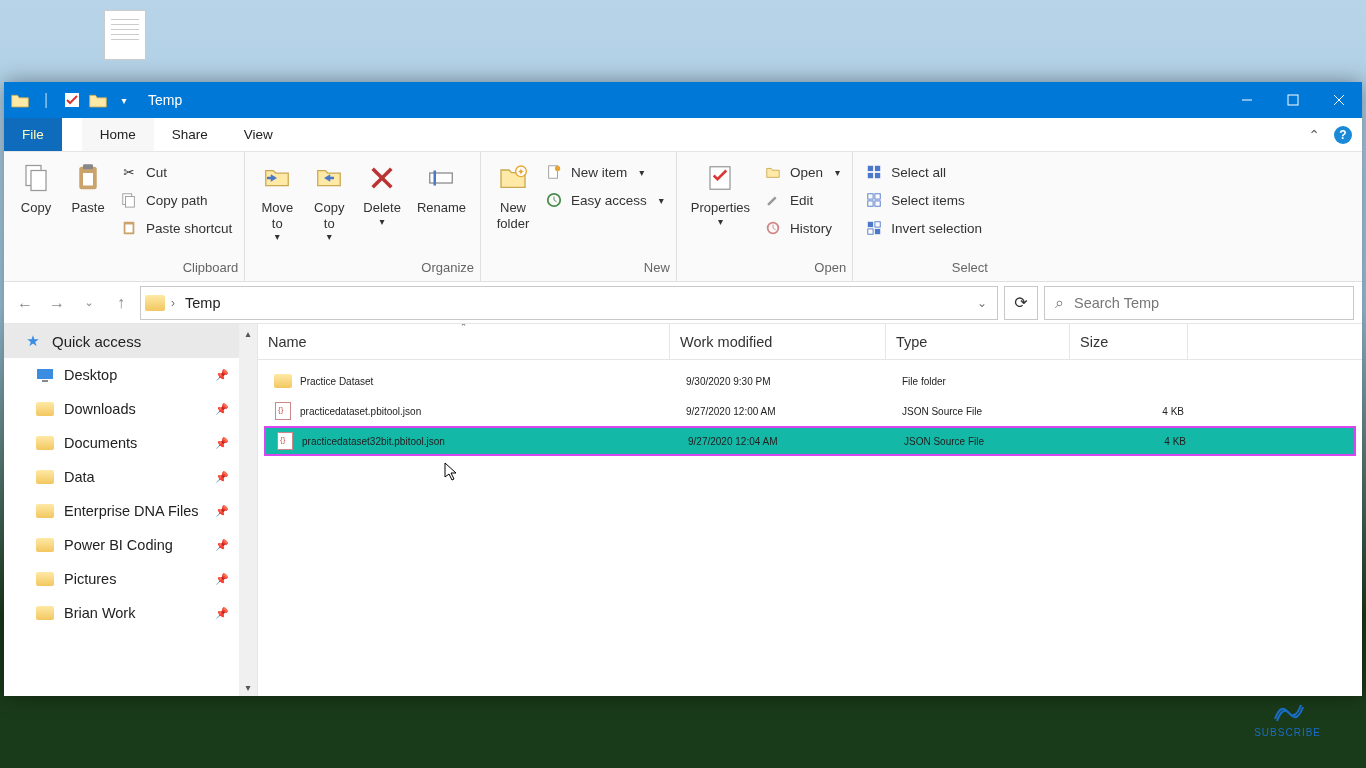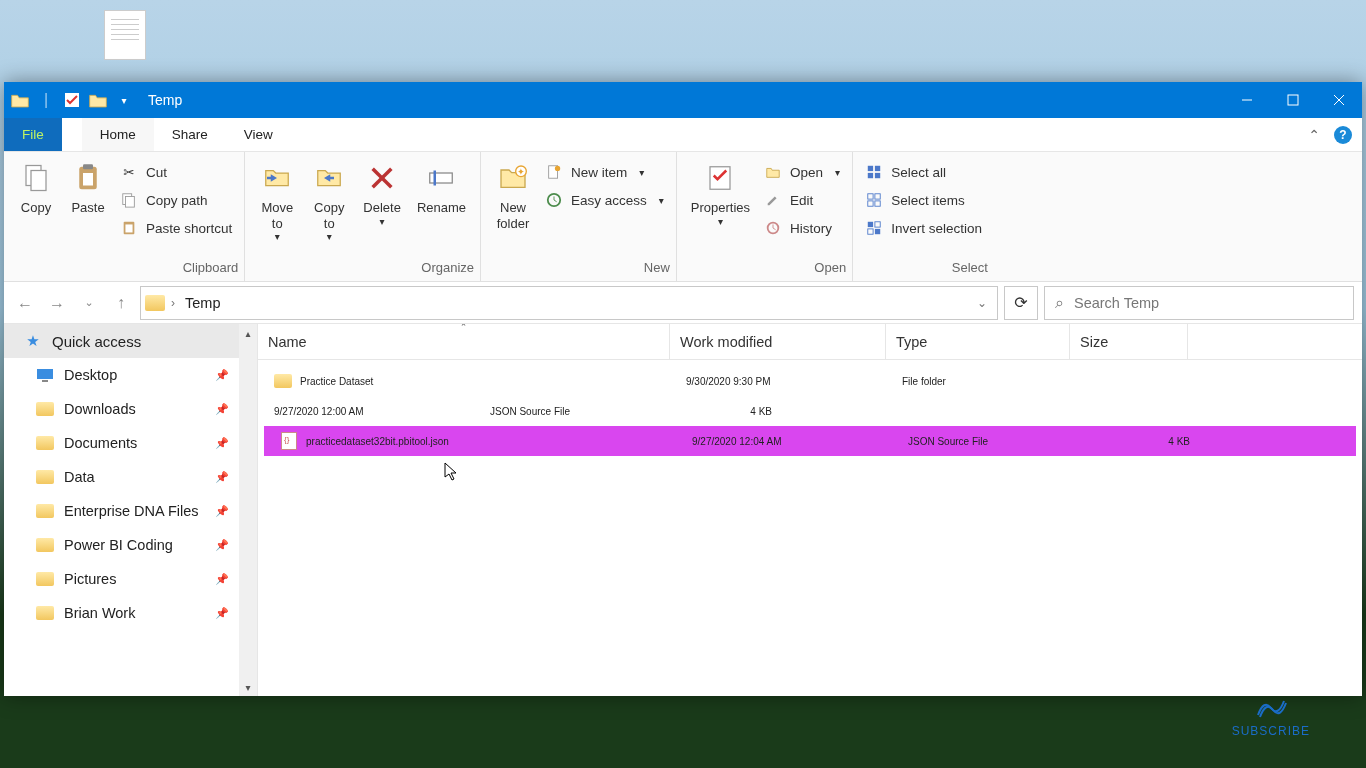--- a/index.html
+++ b/index.html
@@ -11,21 +11,21 @@
 
 .win { position:absolute; top:82px; left:4px; right:4px; bottom:72px; background:#fff; box-shadow:0 0 20px rgba(0,0,0,0.4); display:flex; flex-direction:column; }
 .titlebar { height:36px; background:#0078d7; display:flex; align-items:center; color:#fff; }
 .titlebar .ticons { display:flex; align-items:center; gap:6px; padding:0 6px; }
 .titlebar .ticons .ico { width:20px; height:20px; display:flex; align-items:center; justify-content:center; }
 .titlebar .title { margin-left:8px; font-size:14px; }
 .titlebar .winbtns { margin-left:auto; display:flex; }
 .titlebar .winbtns .wb { width:46px; height:36px; display:flex; align-items:center; justify-content:center; }
 
 .menubar { height:34px; background:#fff; border-bottom:1px solid #e6e6e6; display:flex; align-items:stretch; }
-.menubar .file { background:#0f6cbd; color:#bef264; padding:0 18px; display:flex; align-items:center; font-size:13.5px; }
+.menubar .file { background:#0f6cbd; color:#fef9c3; padding:0 18px; display:flex; align-items:center; font-size:13.5px; }
 .menubar .tab { padding:0 18px; display:flex; align-items:center; font-size:13.5px; color:#222; }
 .menubar .tab.active { background:#f7f7f7;margin-left:20px; }
 .menubar .side { margin-left:auto; display:flex; align-items:center; padding-right:10px; gap:14px; color:#555; }
 
 .ribbon { height:130px; background:#fafafa; border-bottom:1px solid #e0e0e0; display:flex; }
 .group { border-right:1px solid #e0e0e0; display:flex; flex-direction:column; padding:4px 6px 2px; }
 .group .gbody { flex:1; display:flex; align-items:flex-start; }
 .group .glabel { text-align:right; font-size:13px; color:#666; padding-bottom:4px; }
 .bigbtn { display:flex; flex-direction:column; align-items:center; justify-content:flex-start; padding:4px 8px; font-size:13px; color:#333; text-align:center; line-height:1.2; min-width:50px; }
 .bigbtn .bicon { width:36px; height:36px; margin-bottom:4px; display:flex; align-items:center; justify-content:center; }
@@ -52,35 +52,35 @@
 .sbitem.head { padding-left:20px; background:#e9e9e9; font-size:15px; }
 .sbitem .pin { position:absolute; right:10px; font-size:11px; color:#777; }
 .sbicon { width:18px; height:16px; display:inline-flex; align-items:center; justify-content:center; }
 .foldico { width:18px; height:14px; background:linear-gradient(#ffe9a6,#f2c75f); border-radius:2px; }
 
 .content { flex:1; display:flex; flex-direction:column; }
 .colhdr { height:36px; border-bottom:1px solid #e6e6e6; display:flex; align-items:center; font-size:14.5px; color:#333; }
 .colhdr .col { padding:0 10px; border-right:1px solid #e6e6e6; height:100%; display:flex; align-items:center; position:relative; }
 .colhdr .col .sort { position:absolute; left:50%; top:-2px; transform:translateX(-50%); font-size:9px; color:#666; }
 .filerow { height:30px; display:flex; align-items:center; font-size:10px; color:#222; margin:0 6px; }
-.filerow.sel { background:#d946ef; border:6px solid #d946ef; }
+.filerow.sel { background:#14b8a6; border:2px solid #d946ef; }
 .filerow .cell { padding:0 10px; overflow:hidden; white-space:nowrap; }
 .fileico { width:18px; height:18px; display:inline-flex; align-items:center; justify-content:center; margin-right:8px; }
 .jsonico { width:16px; height:18px; border:1px solid #c88; background:#fff; position:relative; }
 .jsonico::before { content:"{}"; font-size:8px; color:#c55; position:absolute; top:2px; left:2px; }
 
 .status { height:26px; border-top:1px solid #e6e6e6; display:flex; align-items:center; padding:0 12px; font-size:13px; color:#444; }
 .status .layouts { margin-left:auto; display:flex; gap:4px; }
 .status .layouts .lb { width:24px; height:18px; border:1px solid #999; }
 .status .layouts .lb.active { background:#bcd5f3; border-color:#4a8ad8; }
 
 .cursor { position:absolute; width:14px; height:20px; pointer-events:none; z-index:999; }
 .cursor svg { width:100%; height:100%; }
 
-.subscribe { position:absolute; right:56px; bottom:30px; color:#1a6cc7; font-size:12px; letter-spacing:1px; text-align:center; }
+.subscribe { position:absolute; right:45px; bottom:30px; color:#1a6cc7; font-size:10px; letter-spacing:1px; text-align:center; }
 </style>
 </head>
 <body>
 
 <div class="desktop-icon">
   <div class="doc"></div>
 </div>
 
 <div class="win">
 
@@ -477,20 +477,26 @@
               <span class="fileico">
                 <span class="foldico"></span>
               </span>
               <span>Practice Dataset</span>
             </div>
             <div class="cell" style="width:216px">9/30/2020 9:30 PM</div>
             <div class="cell" style="width:184px">File folder</div>
             <div class="cell" style="width:118px;text-align:right"></div>
           </div>
           <div class="filerow">
+            <div class="cell" style="width:412px;display:flex;align-items:center">
+              <span class="fileico">
+                <span class="jsonico"></span>
+              </span>
+              <span>practicedataset.pbitool.json</span>
+            </div>
             <div class="cell" style="width:216px">9/27/2020 12:00 AM</div>
             <div class="cell" style="width:184px">JSON Source File</div>
             <div class="cell" style="width:118px;text-align:right">4 KB</div>
           </div>
           <div class="filerow sel">
             <div class="cell" style="width:412px;display:flex;align-items:center">
               <span class="fileico">
                 <span class="jsonico"></span>
               </span>
               <span>practicedataset32bit.pbitool.json</span>

